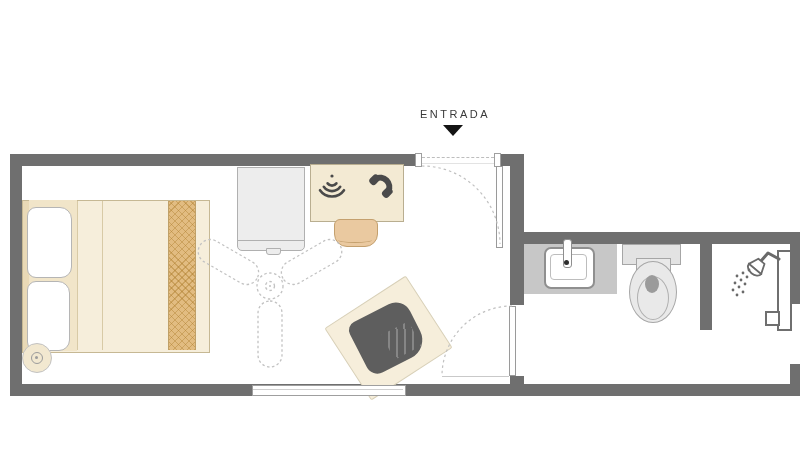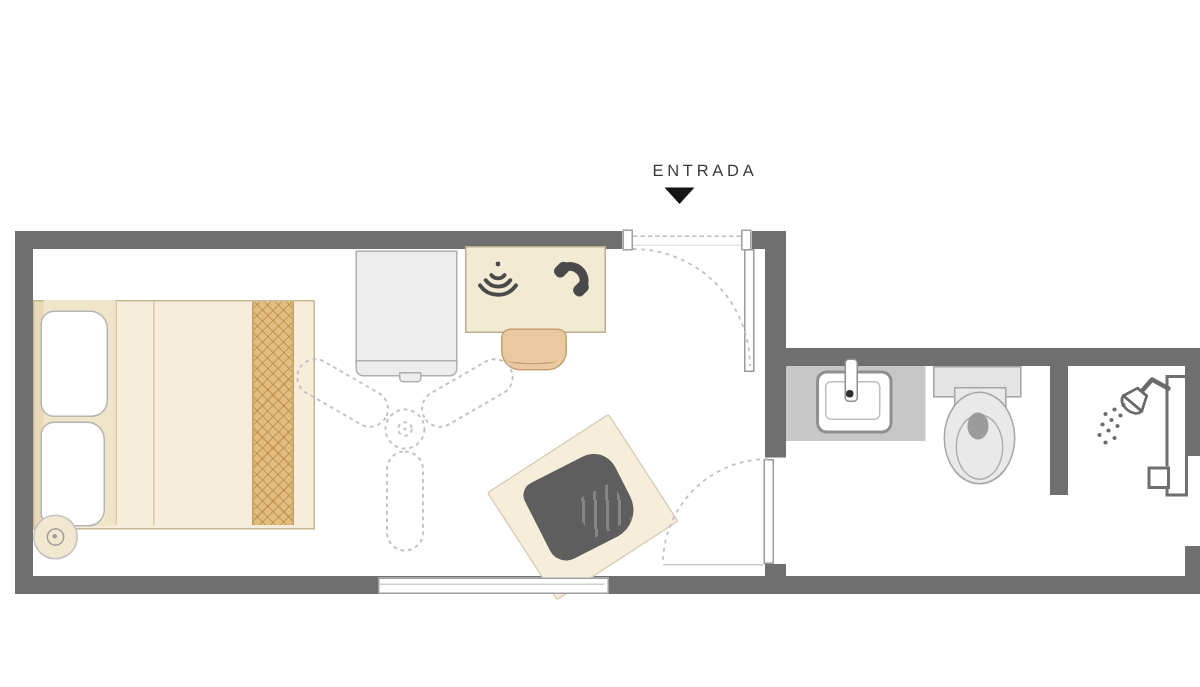--- a/index.html
+++ b/index.html
@@ -1,21 +1,21 @@
 <!DOCTYPE html>
 <html><head>
 <meta charset="utf-8">
 <style>
   html,body{margin:0;padding:0;background:#fff;}
   .plan{position:relative;width:800px;height:458px;background:#fff;overflow:hidden;
         font-family:"Liberation Sans",sans-serif;}
   .wall{position:absolute;background:#6f6f6f;}
   .jamb{position:absolute;background:#fff;border:1px solid #9f9f9f;box-sizing:border-box;}
   .leaf{position:absolute;background:#fff;border:1px solid #9a9a9a;box-sizing:border-box;}
-  .entrance-label{position:absolute;left:405px;top:108px;width:100px;text-align:right;
+  .entrance-label{position:absolute;left:405px;top:108px;width:100px;text-align:center;
         font-size:11px;letter-spacing:2.5px;color:#3a3a3a;font-weight:400;}
   .tri-down{position:absolute;left:443px;top:125px;width:0;height:0;
         border-left:10px solid transparent;border-right:10px solid transparent;
         border-top:11px solid #141414;}
   .bed-base{position:absolute;left:22px;top:200px;width:186px;height:151px;
         background:#f6eedb;border:1px solid #c6b894;}
   .headboard{position:absolute;left:22px;top:200px;width:7px;height:151px;
         background:#e9d9b6;border:1px solid #c6b894;}
   .bed-head{position:absolute;left:29px;top:200px;width:48px;height:151px;background:#f1e5c9;}
   .seam{position:absolute;top:201px;width:1px;height:149px;background:#d8caa6;}

